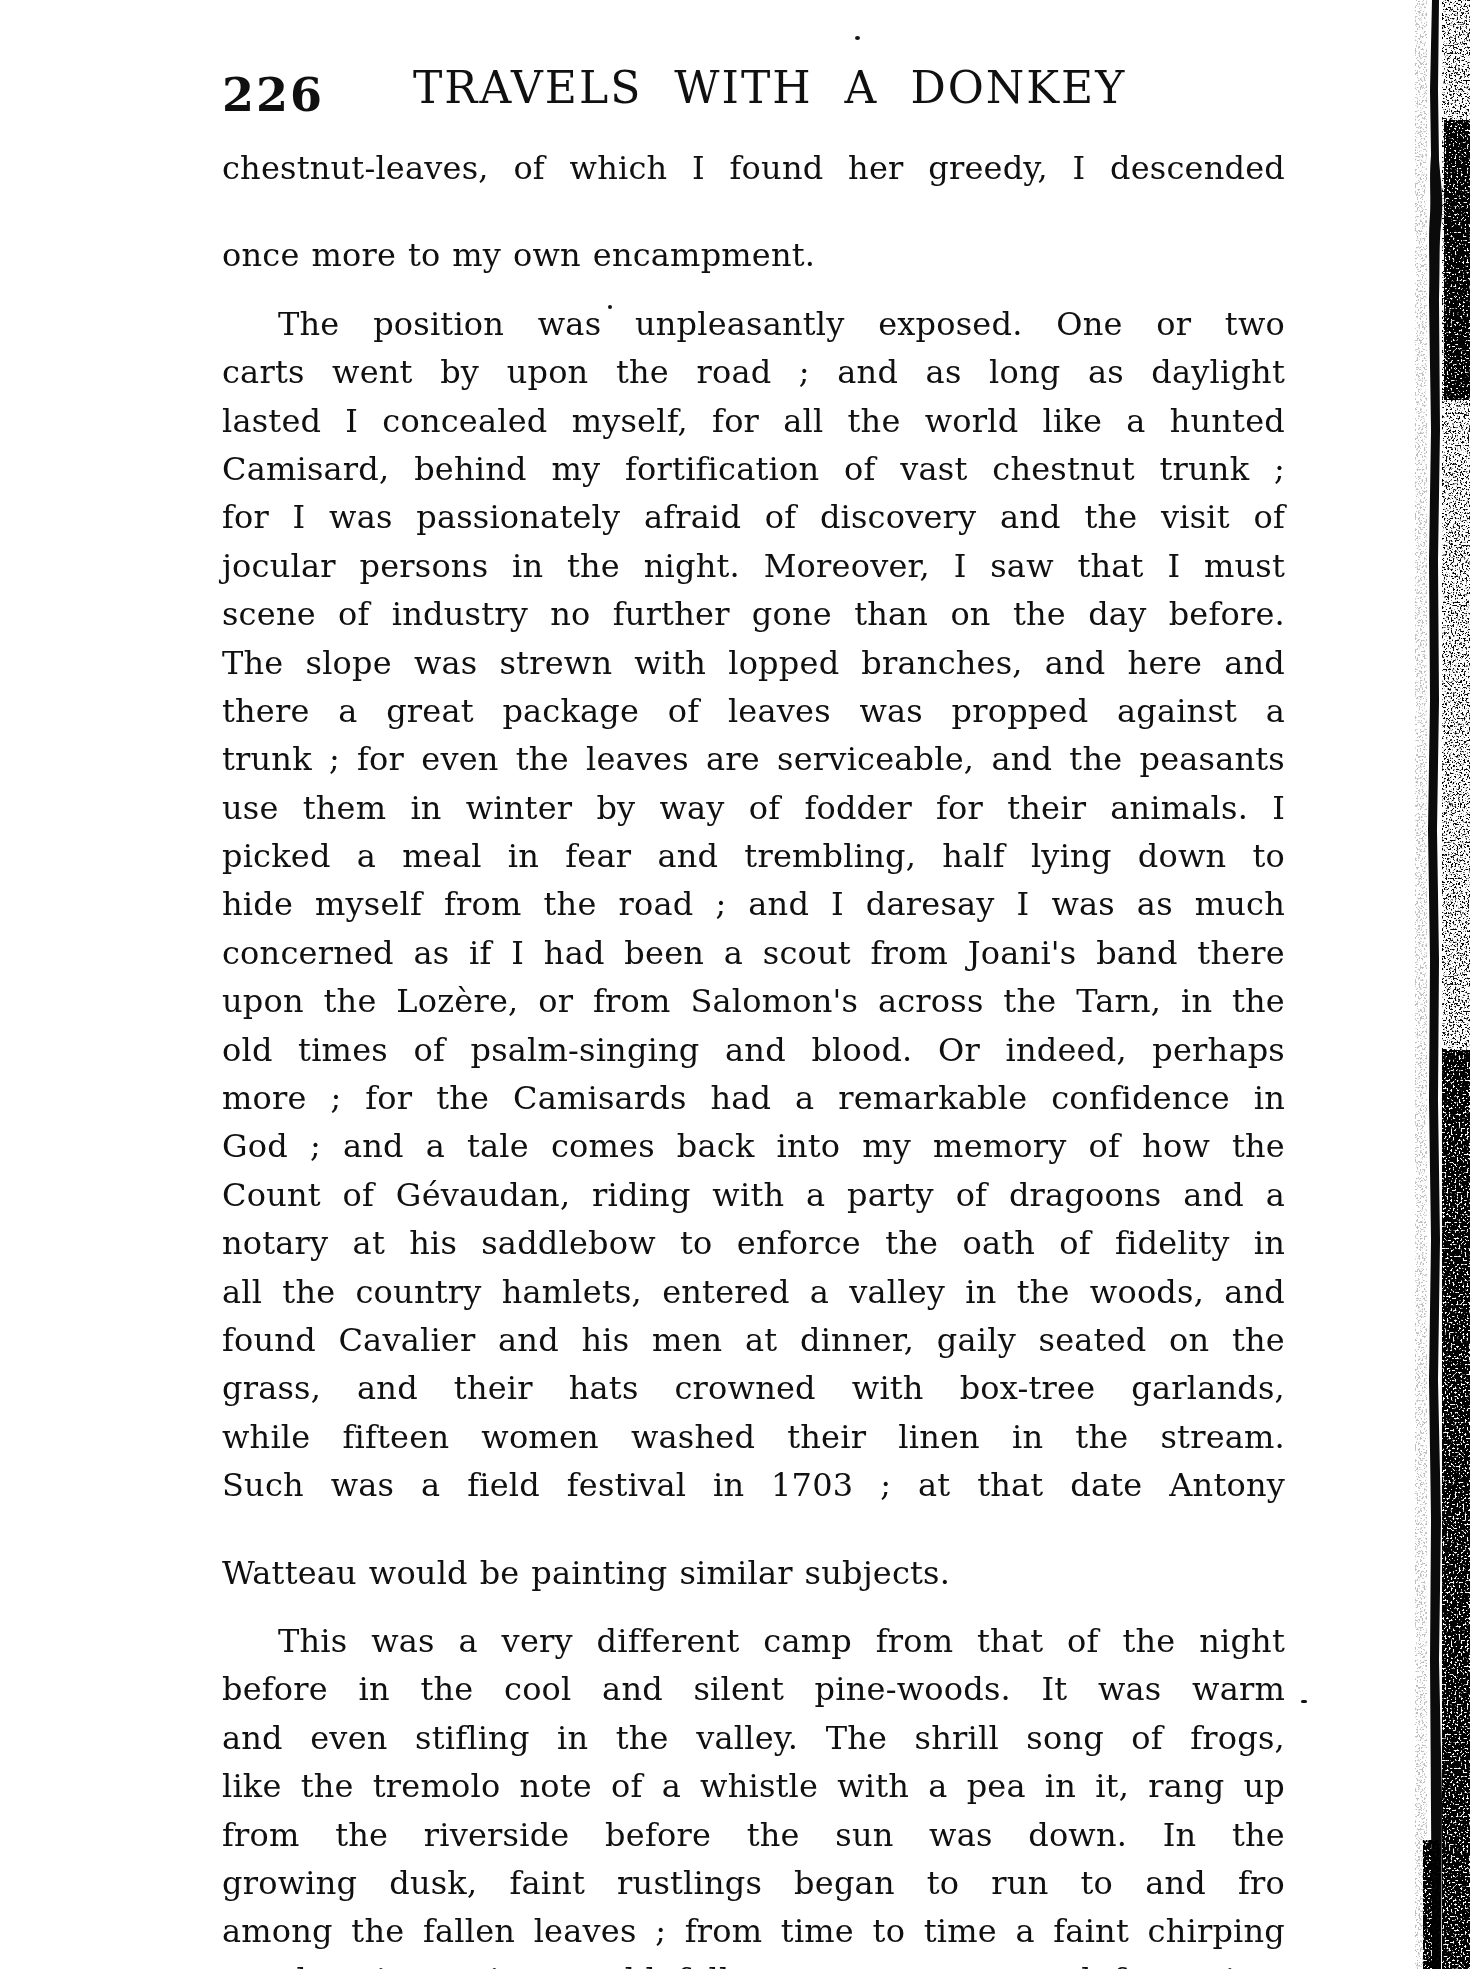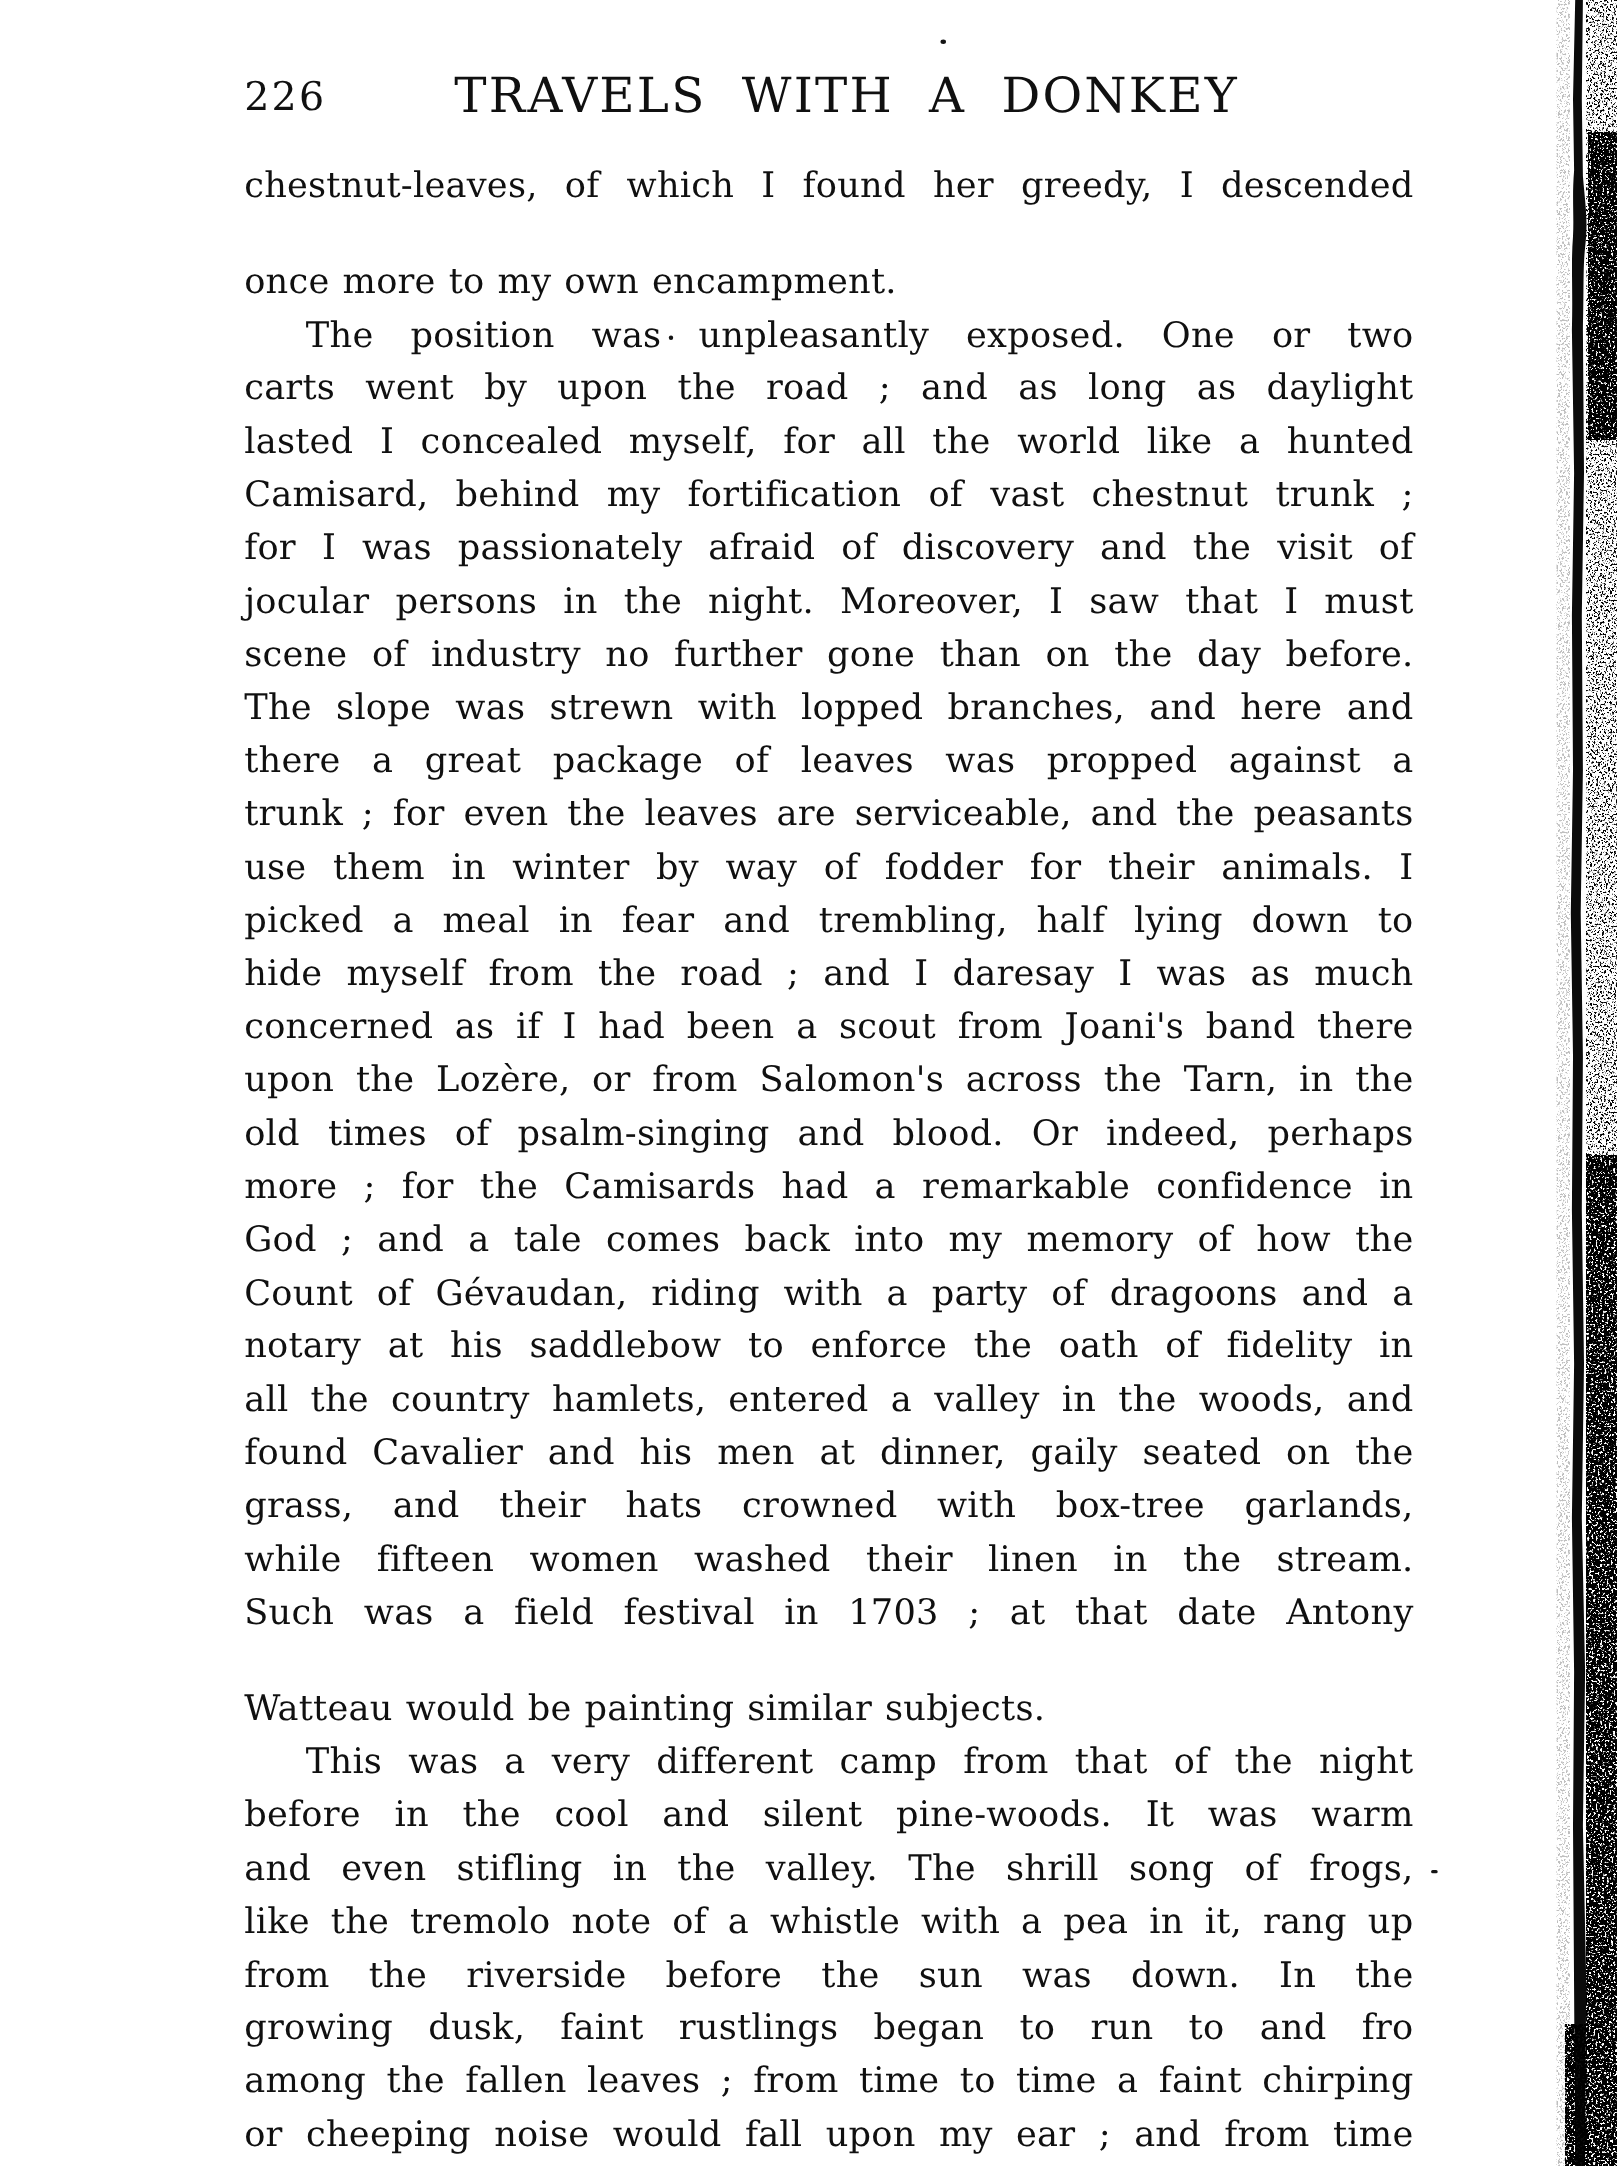--- a/index.html
+++ b/index.html
@@ -5,34 +5,34 @@
   html,body{margin:0;padding:0;}
   body{
     width:1470px;height:1969px;position:relative;overflow:hidden;
     background:#ffffff;color:#101010;
     font-family:"DejaVu Serif","Liberation Serif",serif;
   }
   .page{position:absolute;left:0;top:0;width:1470px;height:1969px;}
   .hdr{position:absolute;top:62px;left:222px;width:1063px;height:52px;}
   .pagenum{
     position:absolute;left:0;top:6px;
-    font-size:36px;letter-spacing:2px;font-weight:400;
+    font-size:46px;letter-spacing:2px;font-weight:700;
   }
   .runtitle{
     position:absolute;left:191px;top:0;
     font-size:44px;letter-spacing:2px;word-spacing:16px;
     white-space:nowrap;font-weight:400;
   }
   .bodytext{position:absolute;left:222px;top:144px;width:1063px;}
   .ln{
     font-size:32px;line-height:48.4px;height:48.4px;
     letter-spacing:0.2px;word-spacing:1.5px;
     text-align:justify;text-align-last:justify;
   }
-  .ln.indent{padding-left:56px;box-sizing:border-box;}
+  .ln.indent{padding-left:56px;box-sizing:border-box;margin-top:20px;}
   .ln.endpara{text-align-last:left;margin-top:39px;}
   .speck{position:absolute;background:#141414;border-radius:50%;}
   .gutter{position:absolute;top:0;right:0;width:55px;height:1969px;}
 </style>
 </head>
 <body>
 
 <div class="page">
 
   <div class="hdr">

